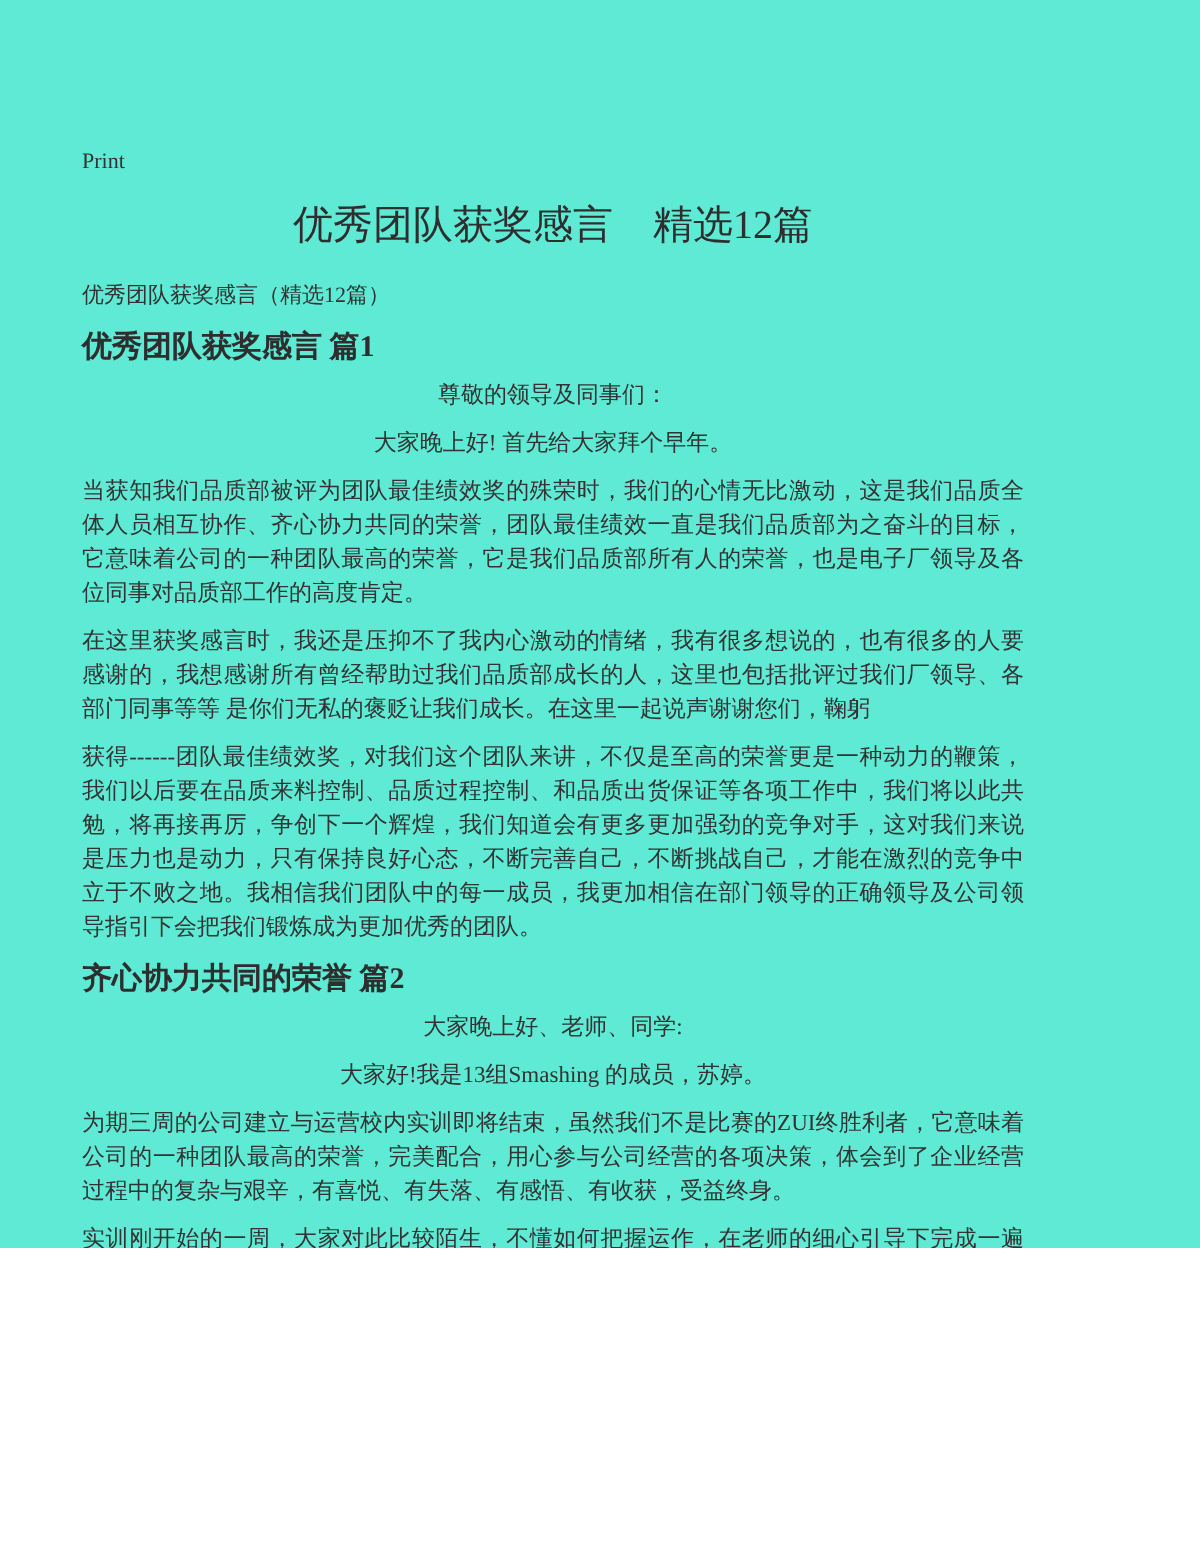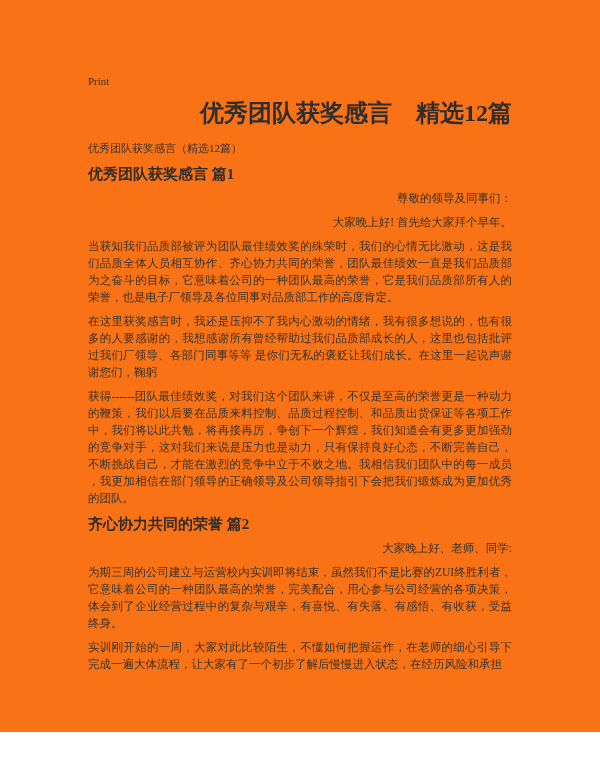--- a/index.html
+++ b/index.html
@@ -1,39 +1,39 @@
 <!DOCTYPE html>
 <html><head>
 <meta charset="utf-8">
 <style>
   html, body { margin: 0; padding: 0; background: #ffffff; }
   .page {
     position: relative;
     width: 600px;
-    height: 732px;
+    height: 624px;
     box-sizing: border-box;
-    padding: 71px 88px 10px 88px;
-    background: #f97316;
+    padding: 71px 88px 10px 41px;
+    background: #5eead4;
     color: #333333;
     font-family: "Liberation Serif", "DejaVu Serif", serif;
     overflow: hidden;
   }
   .print-label {
     font-size: 11px;
     line-height: 14px;
     color: #333333;
     cursor: pointer;
     display: inline-block;
   }
   .doc-title {
     margin: 13px 0 0 0;
-    font-size: 24px;
+    font-size: 20px;
     line-height: 23px;
-    font-weight: bold;
-    text-align: right;
+    font-weight: normal;
+    text-align: center;
     color: #2e2e2e;
   }
   .doc-subtitle {
     margin: 15px 0 0 0;
     font-size: 11px;
     line-height: 17px;
     color: #333333;
   }
   .sec-heading {
     margin: 9px 0 0 0;
@@ -44,21 +44,21 @@
   }
   .para {
     margin: 7px 0 0 0;
     font-size: 11.5px;
     line-height: 17px;
     color: #333333;
     text-align: justify;
     line-break: anywhere;
     word-break: break-all;
   }
-  .greeting { text-align: right; }
+  .greeting { text-align: center; }
 </style>
 </head>
 <body>
 
 <div class="page">
 
   <span class="print-label">Print</span>
 
   <h1 class="doc-title">优秀团队获奖感言　精选12篇</h1>
 
@@ -71,17 +71,18 @@
     <p class="para greeting">大家晚上好! 首先给大家拜个早年。</p>
     <p class="para">当获知我们品质部被评为团队最佳绩效奖的殊荣时，我们的心情无比激动，这是我们品质全体人员相互协作、齐心协力共同的荣誉，团队最佳绩效一直是我们品质部为之奋斗的目标，它意味着公司的一种团队最高的荣誉，它是我们品质部所有人的荣誉，也是电子厂领导及各位同事对品质部工作的高度肯定。</p>
     <p class="para">在这里获奖感言时，我还是压抑不了我内心激动的情绪，我有很多想说的，也有很多的人要感谢的，我想感谢所有曾经帮助过我们品质部成长的人，这里也包括批评过我们厂领导、各部门同事等等 是你们无私的褒贬让我们成长。在这里一起说声谢谢您们，鞠躬</p>
     <p class="para">获得------团队最佳绩效奖，对我们这个团队来讲，不仅是至高的荣誉更是一种动力的鞭策，我们以后要在品质来料控制、品质过程控制、和品质出货保证等各项工作中，我们将以此共勉，将再接再厉，争创下一个辉煌，我们知道会有更多更加强劲的竞争对手，这对我们来说是压力也是动力，只有保持良好心态，不断完善自己，不断挑战自己，才能在激烈的竞争中立于不败之地。我相信我们团队中的每一成员，我更加相信在部门领导的正确领导及公司领导指引下会把我们锻炼成为更加优秀的团队。</p>
   </div>
 
   
   <div>
     <h2 class="sec-heading">齐心协力共同的荣誉 篇2</h2>
     <p class="para greeting">大家晚上好、老师、同学:</p>
+    <p class="para greeting">大家好!我是13组Smashing 的成员，苏婷。</p>
     <p class="para">为期三周的公司建立与运营校内实训即将结束，虽然我们不是比赛的ZUI终胜利者，它意味着公司的一种团队最高的荣誉，完美配合，用心参与公司经营的各项决策，体会到了企业经营过程中的复杂与艰辛，有喜悦、有失落、有感悟、有收获，受益终身。</p>
     <p class="para">实训刚开始的一周，大家对此比较陌生，不懂如何把握运作，在老师的细心引导下完成一遍大体流程，让大家有了一个初步了解后慢慢进入状态，在经历风险和承担</p>
   </div>
 
 </div>
 
 </body></html>

